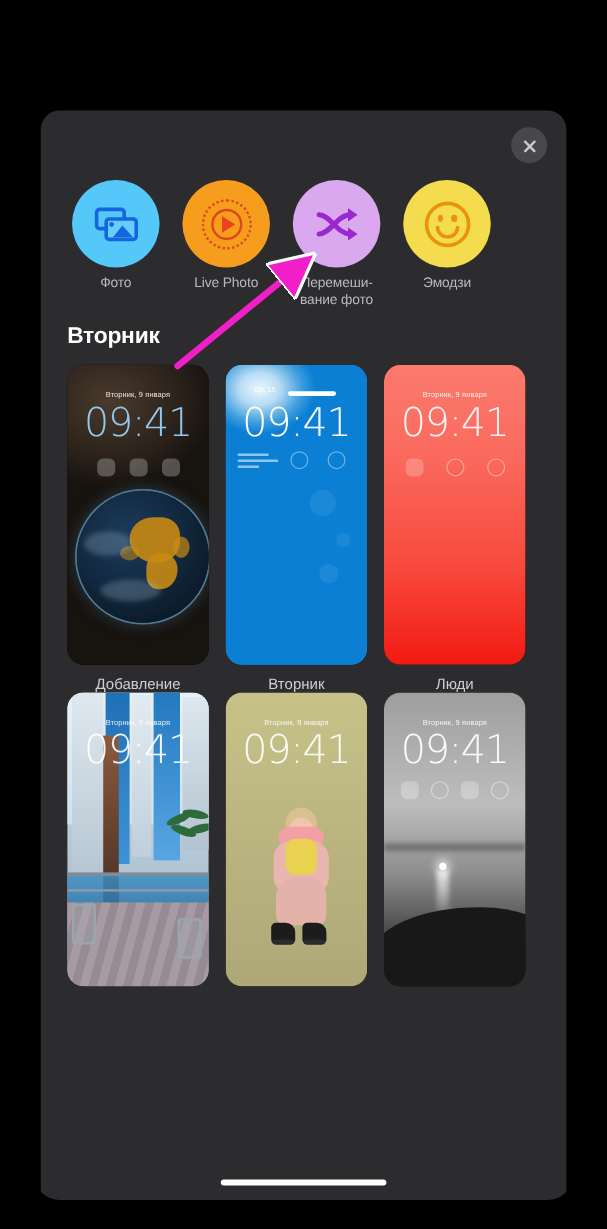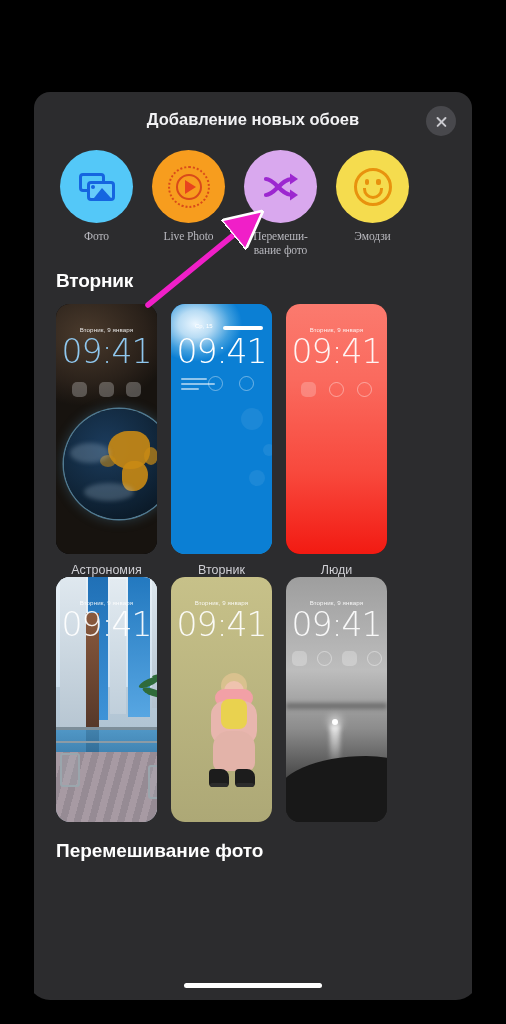--- a/index.html
+++ b/index.html
@@ -40,21 +40,21 @@
   .close-btn{ position:absolute; right:16px; top:14px; width:30px; height:30px;
      border-radius:50%; background:#48484C; display:flex; align-items:center;
      justify-content:center; }
   .close-x{ position:relative; width:13px; height:13px; }
   .close-x:before,.close-x:after{ content:""; position:absolute; left:0; top:6px;
      width:13px; height:1.8px; background:#C9C9CE; border-radius:1px; }
   .close-x:before{ transform:rotate(45deg);} .close-x:after{ transform:rotate(-45deg);}
 
   
   .cats{ position:relative; height:110px; padding-left:26px; display:flex; gap:19px; }
-  .cat{ width:73px; flex:0 0 73px; text-align:center;font-family:Liberation Serif, serif; }
+  .cat{ width:73px; flex:0 0 73px; text-align:center; }
   .cat-circle{ width:73px; height:73px; border-radius:50%; position:relative;
      display:flex; align-items:center; justify-content:center; }
   .cat-label{ margin-top:6px; font-size:11.5px; color:#B8B8BE; line-height:14px;
      letter-spacing:-.1px; }
 
   
   .ic-photos{ position:relative; width:36px; height:28px; }
   .ic-photos .bk{ position:absolute; left:0; top:0; width:26px; height:19px;
      border:3px solid #1565E0; border-radius:4px; }
   .ic-photos .fr{ position:absolute; left:8px; top:8px; width:28px; height:20px;
@@ -88,21 +88,21 @@
      border-radius:2px; background:#E8920E; }
   .ic-emoji .eye.l{ left:8px; } .ic-emoji .eye.r{ right:8px; }
   .ic-emoji .mouth{ position:absolute; left:6px; top:17px; width:20px; height:11px;
      border:3px solid #E8920E; border-top:none; border-radius:0 0 12px 12px; }
 
   
   .section-title{ color:#fff; font-size:19px; font-weight:bold; margin:10px 0 12px 22px;
      letter-spacing:-.2px; }
   .row{ display:flex; gap:14px; padding-left:22px; }
   .card{ flex:0 0 auto; }
-  .thumb{ width:101px; height:250px; border-radius:14px; overflow:hidden;
+  .thumb{ width:118px; height:250px; border-radius:14px; overflow:hidden;
      position:relative; background:#111; }
   .thumb.tall{ height:245px; }
   .card-label{ text-align:center; color:#CFCFD4; font-size:12.5px; margin-top:9px; }
 
   
   .lk-date{ position:absolute; left:0; right:0; top:22px; text-align:center;
      font-size:6.2px; color:rgba(255,255,255,.88); letter-spacing:.1px;}
   .lk-time{ position:absolute; left:0; right:0; top:28px; text-align:center;
      font-size:33px; font-weight:300; color:#fff; letter-spacing:-1px;
      font-family:"DejaVu Sans", sans-serif; }
@@ -222,21 +222,20 @@
 
 <div id="screen">
   <div class="bezel"></div>
 
   <div class="viewport">
 
 
     <div class="sheet">
 
       <div class="sheet-header">
-        <div class="sheet-title">Добавление новых обоев</div>
         <div class="close-btn">
           <span class="close-x"></span>
         </div>
       </div>
 
       <div class="cats">
 
         <div class="cat">
           <div class="cat-circle" style="background:#54C8F8">
             <span class="ic-photos">
@@ -306,21 +305,21 @@
                 <span class="cloud c2"></span>
             </div>
             <div class="lk-date">Вторник, 9 января</div>
             <div class="lk-time blue">09:41</div>
             <div class="lk-widgets">
               <span class="wg"></span>
                 <span class="wg"></span>
                 <span class="wg"></span>
             </div>
           </div>
-          <div class="card-label">Астрономия</div>
+          <div class="card-label">Добавление</div>
         </div>
 
         <div class="card">
           <div class="thumb">
             <div class="bg-weather">
               <span class="w-bubble" style="left:70px;top:104px;width:22px;height:22px"></span>
               <span class="w-bubble" style="left:92px;top:140px;width:12px;height:12px"></span>
               <span class="w-bubble" style="left:78px;top:166px;width:16px;height:16px"></span>
               <span class="dlabel">Ср, 15</span>
               <span class="datepill"></span>
@@ -419,21 +418,20 @@
               <span class="wg"></span>
                 <span class="wg circ"></span>
               <span class="wg"></span>
                 <span class="wg circ"></span>
             </div>
           </div>
         </div>
 
       </div>
 
-      <div class="bottom-title">Перемешивание фото</div>
     </div>
 
     <div class="home-ind"></div>
   </div>
 
   <svg class="arrow-layer" width="506" height="1024" viewBox="0 0 506 1024">
     <defs>
       <marker id="ah" markerWidth="7" markerHeight="7" refX="3.2" refY="3.5" orient="auto" markerUnits="strokeWidth">
         <path d="M0,0 L7,3.5 L0,7 Z" fill="#F01FC8" stroke="#fff" stroke-width=".5"></path>
       </marker>

